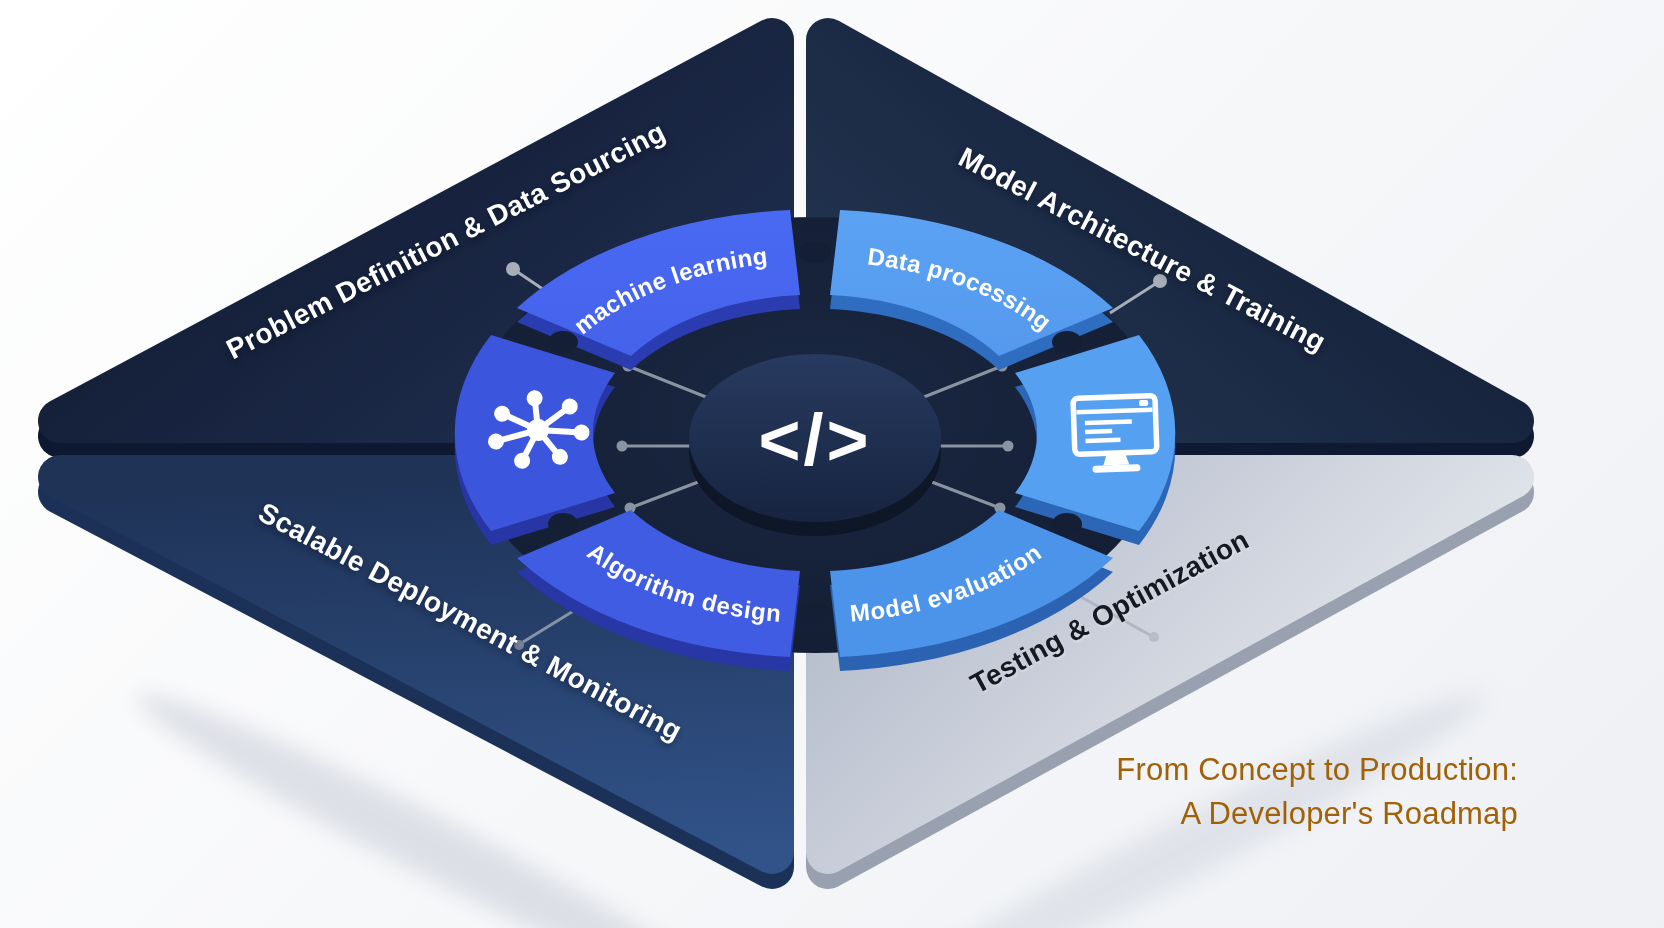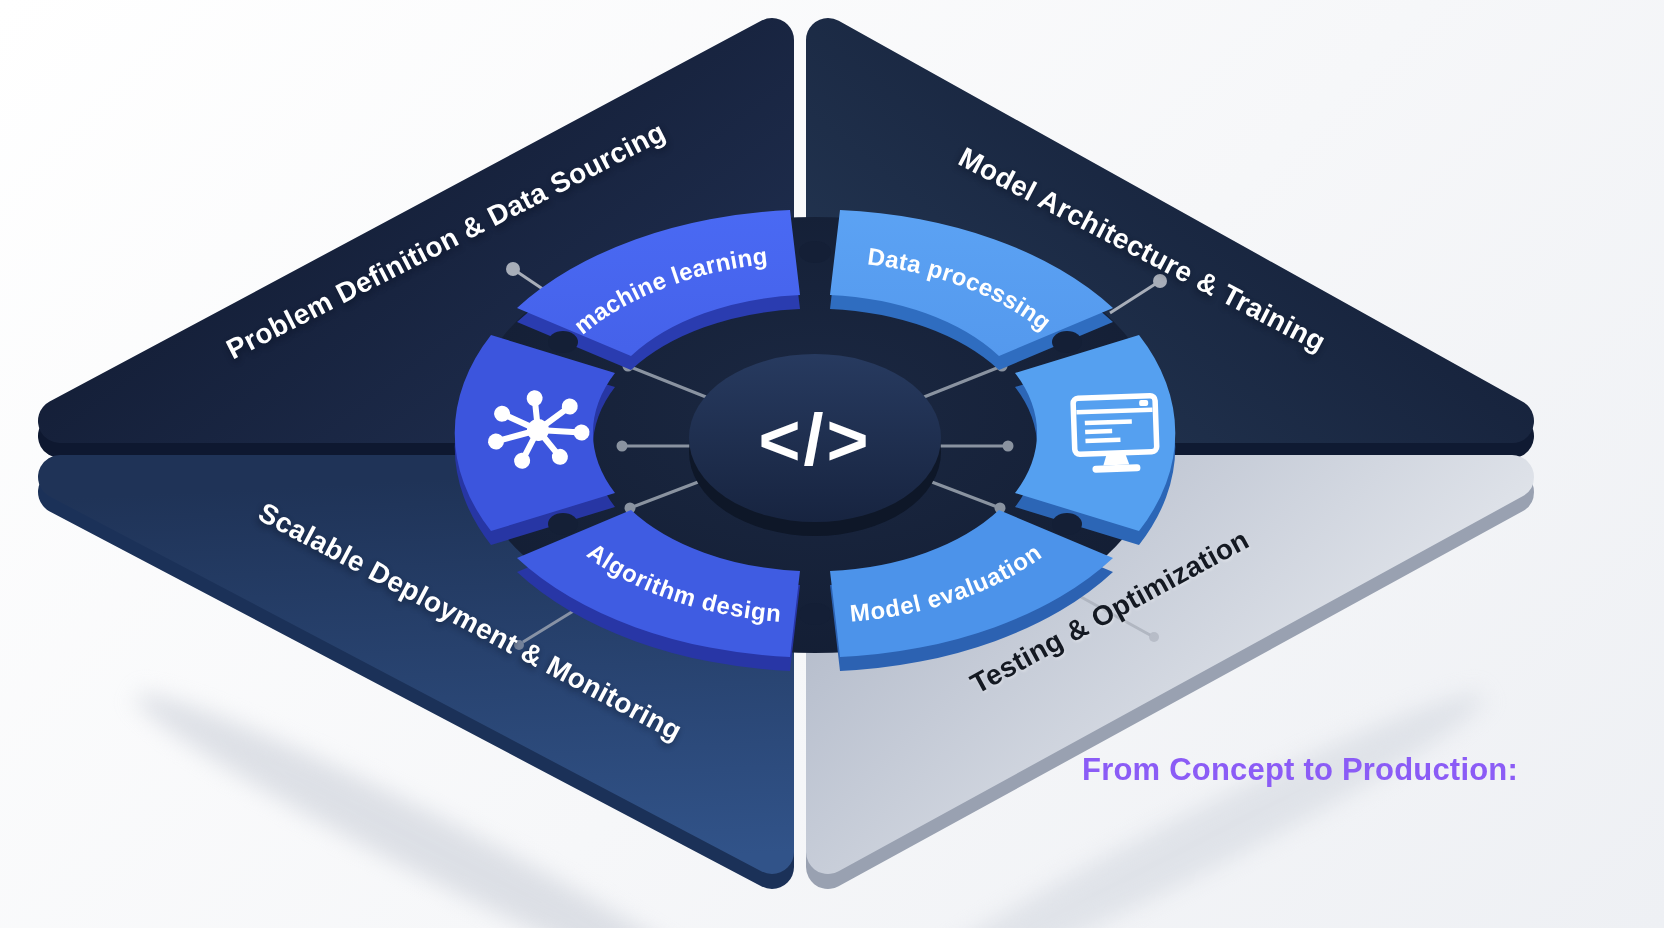--- a/index.html
+++ b/index.html
@@ -12,21 +12,21 @@
   #stage svg{position:absolute;left:0;top:0;}
   .quad-label{
     position:absolute;white-space:nowrap;font-weight:700;font-size:28px;
     color:#ffffff;letter-spacing:.4px;
     text-shadow:0 3px 6px rgba(4,10,24,.45);
     transform-origin:center center;z-index:5;
   }
   .quad-label.dark{color:#141922;text-shadow:0 2px 3px rgba(255,255,255,.35);}
   #main-title{
     position:absolute;right:146px;top:748px;text-align:right;z-index:6;
-    color:#8b5cf6;font-weight:700;font-size:31px;line-height:1.42;letter-spacing:.2px;
+    color:#a16207;font-weight:400;font-size:31px;line-height:1.42;letter-spacing:.2px;
   }
   .ring-label{
     font-weight:700;font-size:24px;letter-spacing:.5px;
   }
 </style>
 </head>
 <body>
 
 <div id="stage">
   <svg width="1664" height="928" viewBox="0 0 1664 928">
@@ -199,14 +199,15 @@
     </g>
   </svg>
 
   <div class="quad-label" style="left:446px;top:241px;transform:translate(-50%,-50%) rotate(-27deg);">Problem Definition &amp; Data Sourcing</div>
   <div class="quad-label" style="left:1142px;top:250px;transform:translate(-50%,-50%) rotate(27.5deg);">Model Architecture &amp; Training</div>
   <div class="quad-label" style="left:470px;top:622px;transform:translate(-50%,-50%) rotate(28deg);">Scalable Deployment &amp; Monitoring</div>
   <div class="quad-label dark" style="left:1110px;top:612px;transform:translate(-50%,-50%) rotate(-28.5deg);">Testing &amp; Optimization</div>
 
   <div id="main-title">
     <div>From Concept to Production:</div>
+    <div>A Developer's Roadmap</div>
   </div>
 </div>
 
 </body></html>

